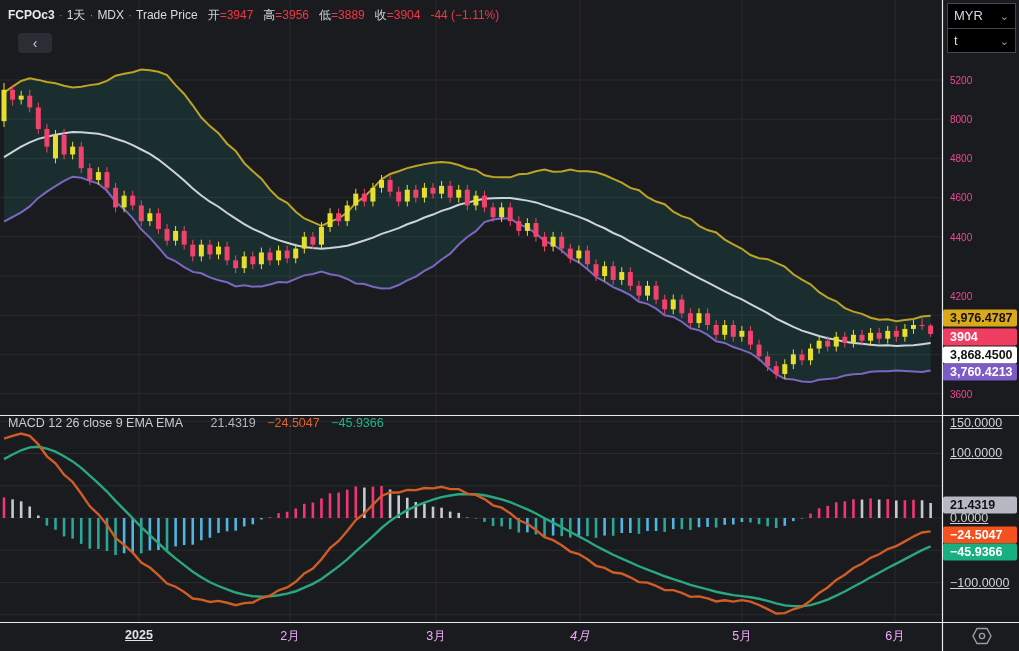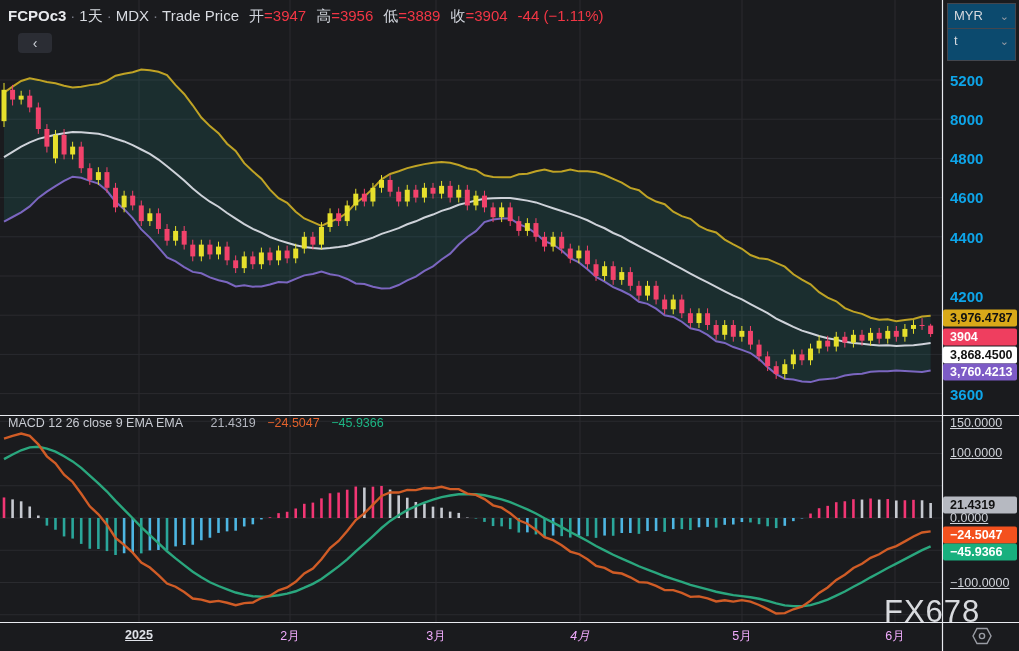--- a/index.html
+++ b/index.html
@@ -1,44 +1,44 @@
 <!DOCTYPE html>
 <html><head>
 <meta charset="utf-8">
 <style>
   html,body{margin:0;padding:0;background:#000;}
   .screen{position:relative;width:1019px;height:651px;background:#1a1b1e;overflow:hidden;
           font-family:"Liberation Sans","DejaVu Sans",sans-serif;color:#d1d4dc;}
   svg.chart{position:absolute;left:0;top:0;}
-  .row{position:absolute;left:8px;white-space:nowrap;font-size:15px;}
+  .row{position:absolute;left:8px;white-space:nowrap;font-size:12px;}
   .hdr{top:7px;}
   .hdr .sym{color:#e8eaee;font-weight:700;}
   .hdr .dim{color:#787b86;padding:0 4px;}
   .hdr .wht{color:#d8dbe1;}
   .hdr .lbl{color:#d1d4dc;margin-left:10px;}
   .hdr .red{color:#f23645;}
   .backbtn{position:absolute;left:18px;top:33px;width:34px;height:20px;background:#2b2d34;border-radius:4px;
            color:#cfd3da;font-size:14px;line-height:20px;text-align:center;cursor:pointer;}
   .bbrow{top:55px;font-size:12.5px;}
   .bbrow .t{color:#b4b7c0;margin-right:8px;}
   .bbrow .basis{color:#e8eaee;margin-right:8px;}
   .bbrow .upper{color:#d4ab1c;margin-right:8px;}
   .bbrow .lower{color:#8a79cf;}
   .macdrow{top:416px;font-size:12.5px;}
   .macdrow .t{color:#c9ccd3;margin-right:24px;}
   .macdrow .hist{color:#b2b5be;margin-right:8px;}
   .macdrow .macd{color:#e2622c;margin-right:8px;}
   .macdrow .sig{color:#1db584;}
-  .curbox{position:absolute;left:947px;top:3px;width:69px;height:58px;border:1px solid #43464e;
-          background:#0c4a6e;box-sizing:border-box;}
+  .curbox{position:absolute;left:947px;top:3px;width:69px;height:50px;border:1px solid #43464e;
+          background:#000000;box-sizing:border-box;}
   .curbox .cell{height:24px;line-height:24px;padding:0 6px;font-size:13px;color:#d5d8de;
                 display:flex;justify-content:space-between;cursor:pointer;}
   .curbox .cell+.cell{border-top:1px solid #43464e;}
   .curbox .chev{color:#9a9da5;font-size:11px;}
-  .tick{position:absolute;left:950px;transform:translateY(-50%);font-size:15px;color:#0ea5e9;font-weight:bold;}
+  .tick{position:absolute;left:950px;transform:translateY(-50%);font-size:10px;color:#ec4899;}
   .mtick{position:absolute;left:950px;transform:translateY(-50%);font-size:12.5px;color:#cfd2d9;text-decoration:underline;}
   .plabel{position:absolute;left:943px;width:74px;height:17px;transform:translateY(-50%);
           font-size:12.5px;font-weight:700;line-height:17px;padding-left:7px;box-sizing:border-box;border-radius:2px;}
   .tlabel{position:absolute;top:628px;transform:translateX(-50%);font-size:12.5px;color:#f0abfc;}
   .tlabel.y{font-weight:700;color:#dfe2e8;text-decoration:underline;}
   .watermark{position:absolute;left:884px;top:594px;font-size:31px;letter-spacing:1px;color:#e9ebef;
              opacity:.92;z-index:40;}
   .hexicon{position:absolute;left:972px;top:627px;width:20px;height:18px;z-index:41;cursor:pointer;}
   .axis-strip{position:absolute;background:transparent;}
 </style>
@@ -444,21 +444,20 @@
     <div class="cell">
       <span>t</span>
       <span class="chev">⌄</span>
     </div>
   </div>
 
   <div id="price-axis" class="axis-strip"></div>
   <div id="macd-axis" class="axis-strip"></div>
   <div id="time-axis" class="axis-strip"></div>
 
-  <div class="watermark">FX678</div>
 
   <div class="hexicon">
     <svg width="20" height="18" viewBox="0 0 20 18">
       <polygon points="5,1.5 15,1.5 19,9 15,16.5 5,16.5 1,9" fill="none" stroke="#9a9da5" stroke-width="1.4"></polygon>
       <circle cx="10" cy="9" r="2.6" fill="none" stroke="#9a9da5" stroke-width="1.4"></circle>
     </svg>
   </div>
 
 <div class="tick" style="top: 80px;">5200</div>
     <div class="tick" style="top: 119px;">8000</div>

